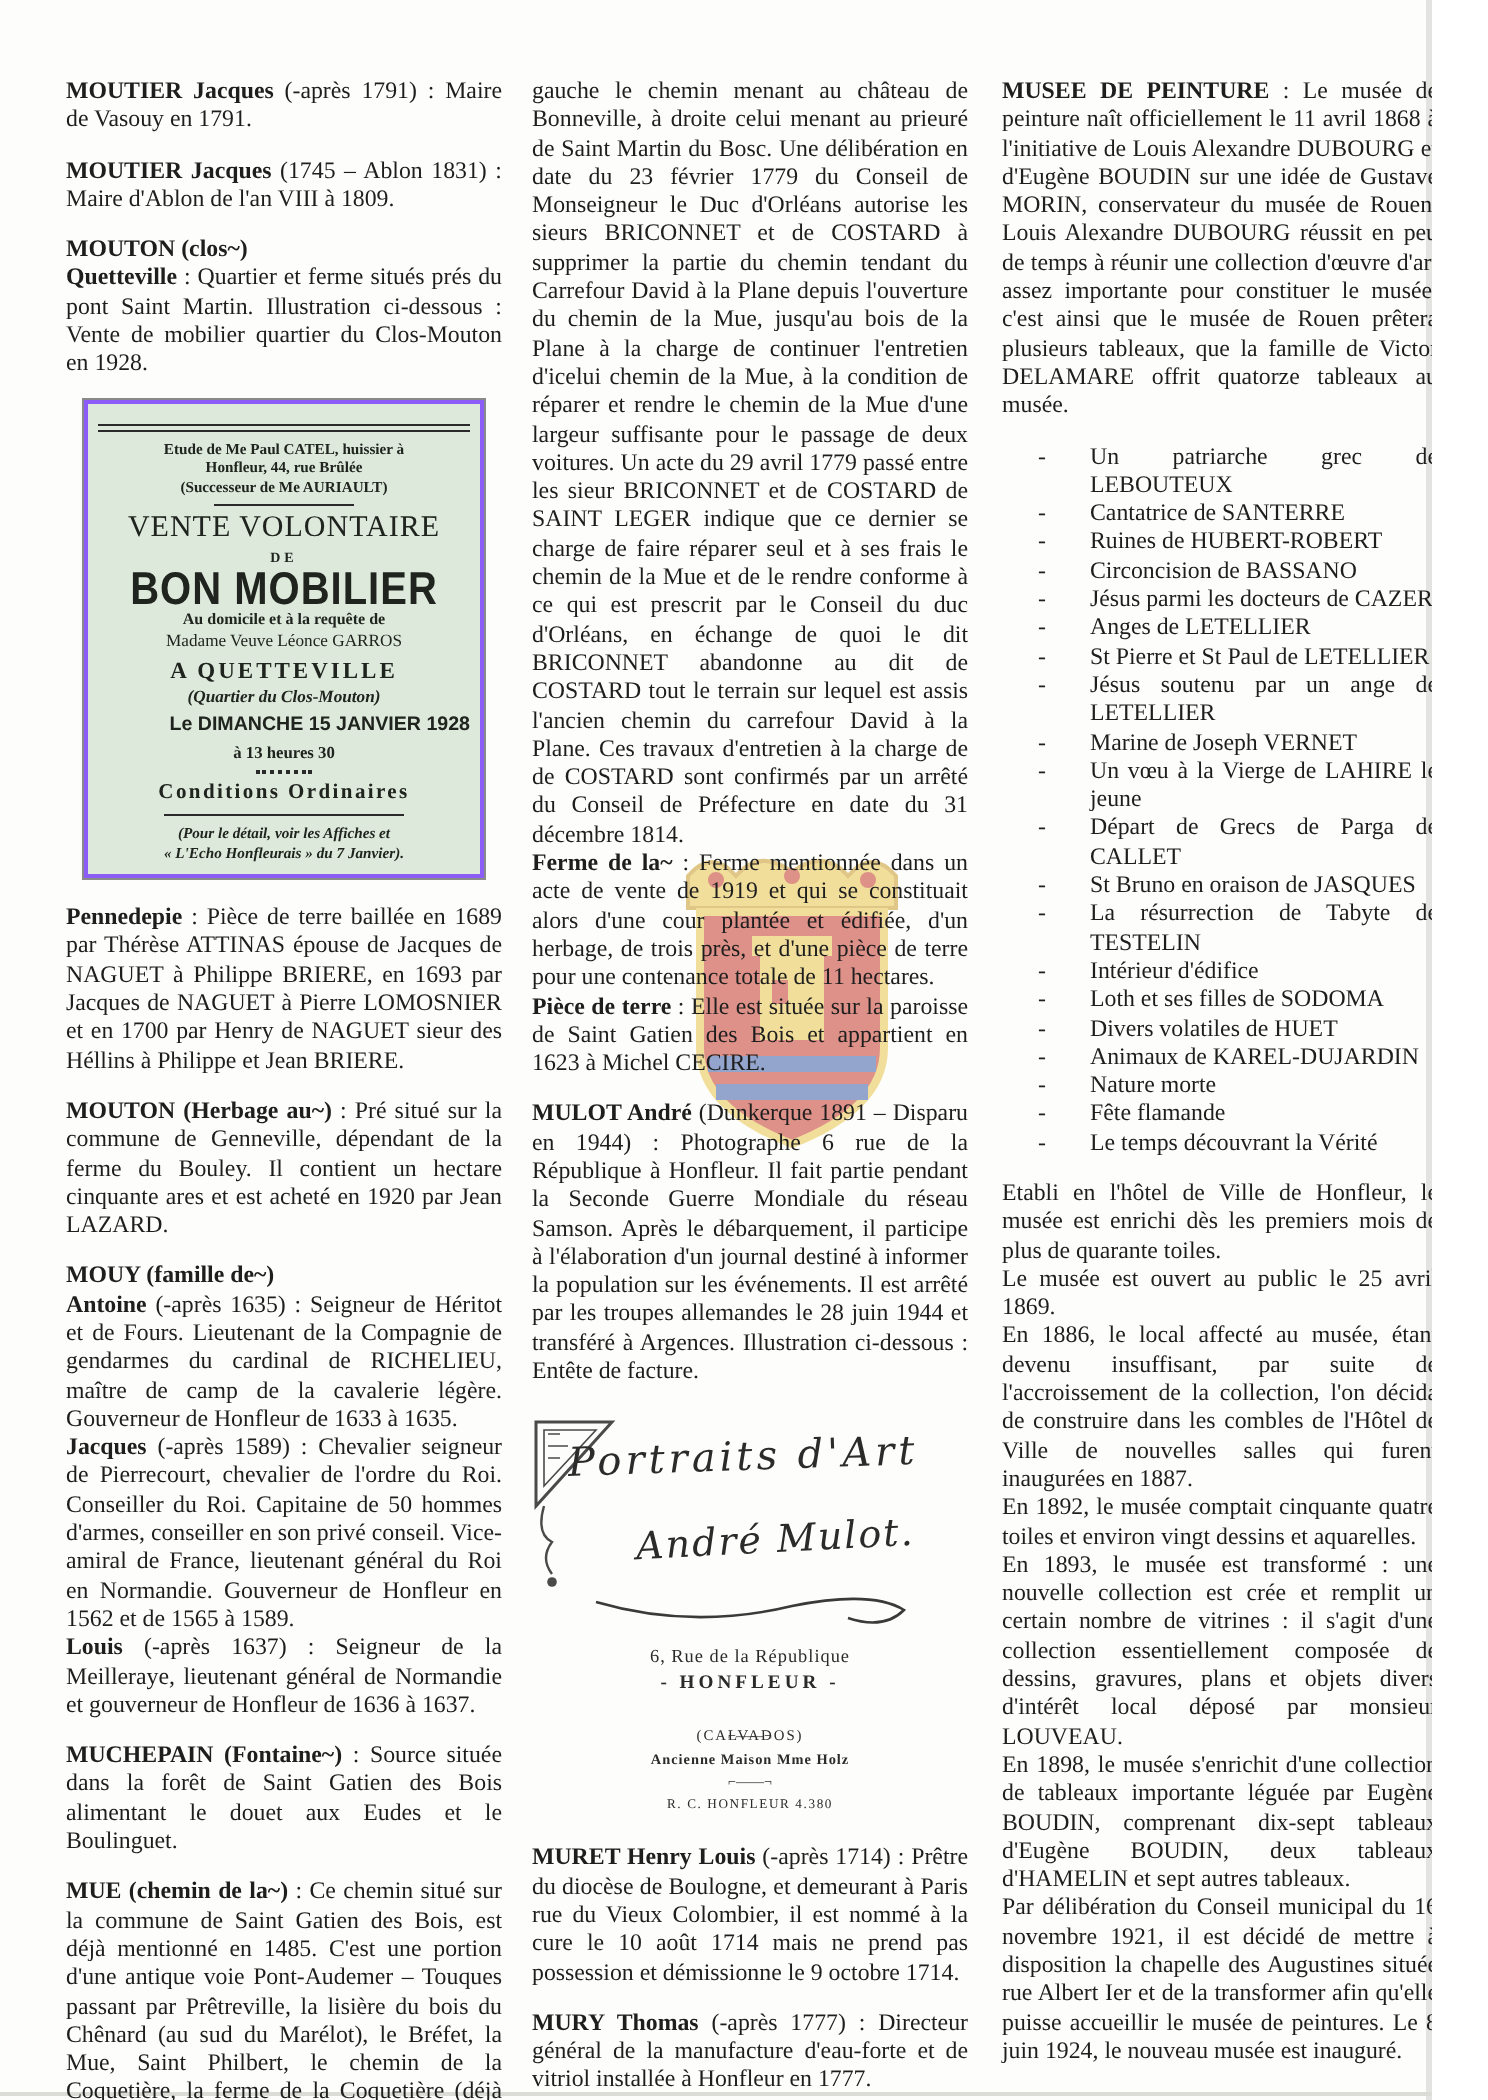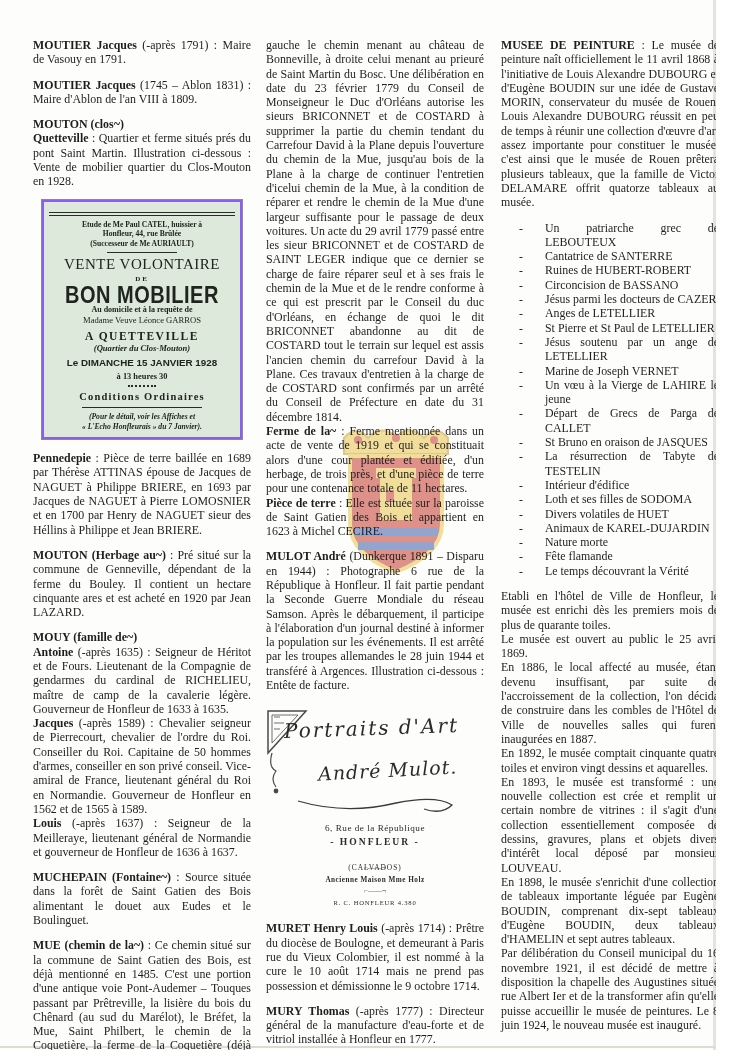--- a/index.html
+++ b/index.html
@@ -38,21 +38,21 @@
   .poster .dblrule{border-top:1px solid #2a2a2a;border-bottom:1px solid #2a2a2a;height:2px;margin:1px 0 4px 0;}
   .poster .etude{font-size:7.6px;font-weight:bold;line-height:9.5px;}
   .poster .shortrule{width:70px;border-top:1px solid #2a2a2a;margin:4px auto;}
   .poster .t1{font-size:15px;letter-spacing:0.5px;margin-top:2px;}
   .poster .de{font-size:7px;font-weight:bold;letter-spacing:2px;margin:1px 0;}
   .poster .t2{font-family:"Liberation Sans",sans-serif;font-size:20px;font-weight:900;letter-spacing:0.5px;transform:scaleY(1.15);margin:1px 0 3px 0;}
   .poster .l1{font-size:8px;font-weight:bold;line-height:10px;}
   .poster .l2{font-size:8.6px;line-height:11px;}
   .poster .place{font-size:11.5px;font-weight:bold;letter-spacing:1.5px;margin-top:3px;}
   .poster .quartier{font-size:8.6px;font-weight:bold;font-style:italic;line-height:11px;}
-  .poster .date{font-family:"Liberation Sans",sans-serif;font-size:9.8px;font-weight:bold;margin-top:2px;}
+  .poster .date{font-family:"Liberation Sans",sans-serif;font-size:9.8px;font-weight:bold;margin-top:2px;text-align:right;}
   .poster .heure{font-size:8.4px;font-weight:bold;line-height:11px;text-align:center;}
   .poster .tinyrule{width:28px;border-top:2px dotted #2a2a2a;margin:3px auto;}
   .poster .cond{font-size:10.5px;font-weight:bold;letter-spacing:1.2px;}
   .poster .longrule{width:120px;border-top:1px solid #2a2a2a;margin:3px auto 4px auto;}
   .poster .detail{font-size:7.6px;font-weight:bold;font-style:italic;line-height:9.6px;}
 
   
   .letterhead{position:relative;height:208px;margin:4px 0 10px 0;text-align:center;color:#2b2b2b;}
   .lh-title{position:absolute;left:18px;top:18px;font-style:italic;font-size:20px;letter-spacing:2px;
             font-family:"DejaVu Serif",serif;transform:rotate(-2deg);}

